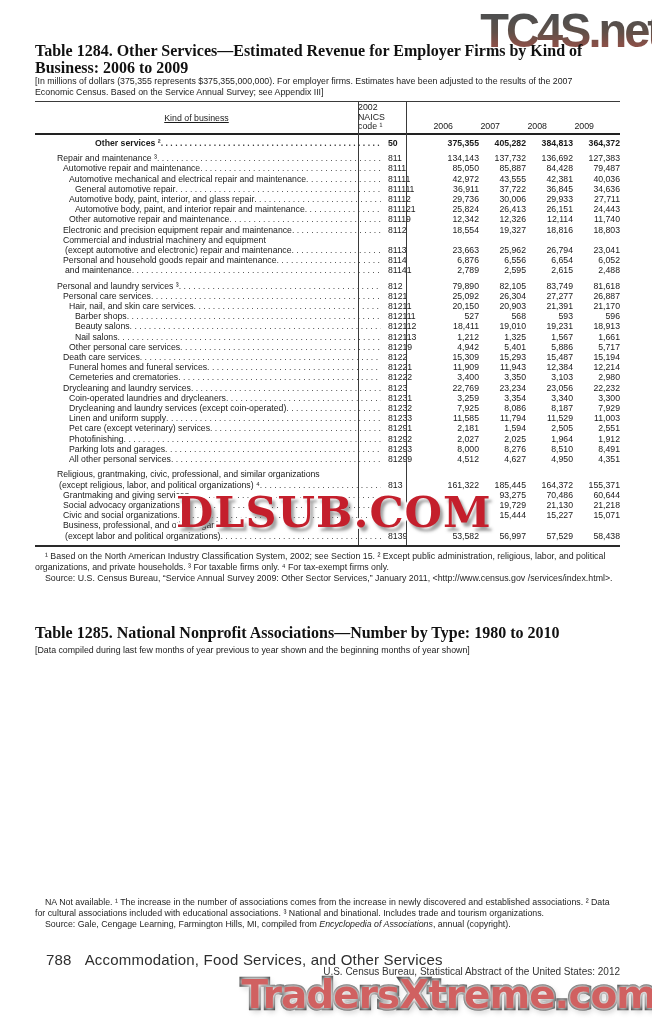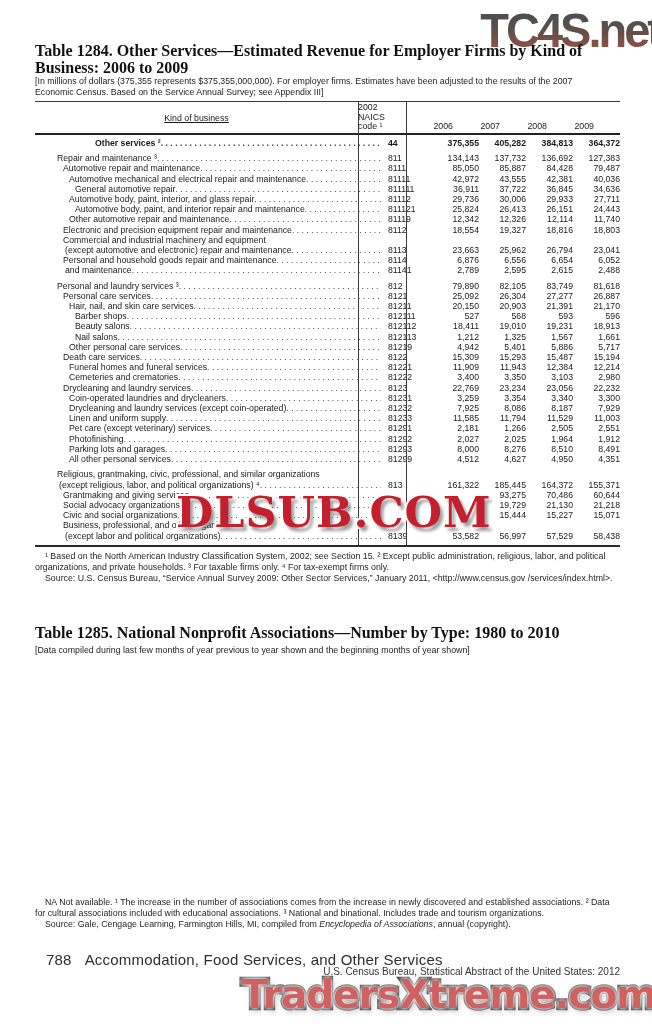--- a/index.html
+++ b/index.html
@@ -79,21 +79,21 @@
       </div>
   <div class="h-year">2006</div>
       <div class="h-year">2007</div>
       <div class="h-year">2008</div>
       <div class="h-year">2009</div>
     </div>
   <div class="tbody" id="t1-body">
       <div class="line bold">
         <span class="lbl" style="padding-left: 40px;">Other services ²</span>
         <span class="leader">..........................................................................................................................................................................</span>
-        <span class="code">44</span>
+        <span class="code">50</span>
         <span class="val">375,355</span>
         <span class="val">405,282</span>
         <span class="val">384,813</span>
         <span class="val">364,372</span>
       </div>
       <div class="line gap">
         <span class="lbl" style="padding-left: 2px;">Repair and maintenance ³</span>
         <span class="leader">..........................................................................................................................................................................</span>
         <span class="code">811</span>
         <span class="val">134,143</span>
@@ -318,21 +318,21 @@
         <span class="val">11,585</span>
         <span class="val">11,794</span>
         <span class="val">11,529</span>
         <span class="val">11,003</span>
       </div>
       <div class="line">
         <span class="lbl" style="padding-left: 14px;">Pet care (except veterinary) services</span>
         <span class="leader">..........................................................................................................................................................................</span>
         <span class="code">81291</span>
         <span class="val">2,181</span>
-        <span class="val">1,266</span>
+        <span class="val">1,594</span>
         <span class="val">2,505</span>
         <span class="val">2,551</span>
       </div>
       <div class="line">
         <span class="lbl" style="padding-left: 14px;">Photofinishing</span>
         <span class="leader">..........................................................................................................................................................................</span>
         <span class="code">81292</span>
         <span class="val">2,027</span>
         <span class="val">2,025</span>
         <span class="val">1,964</span>

